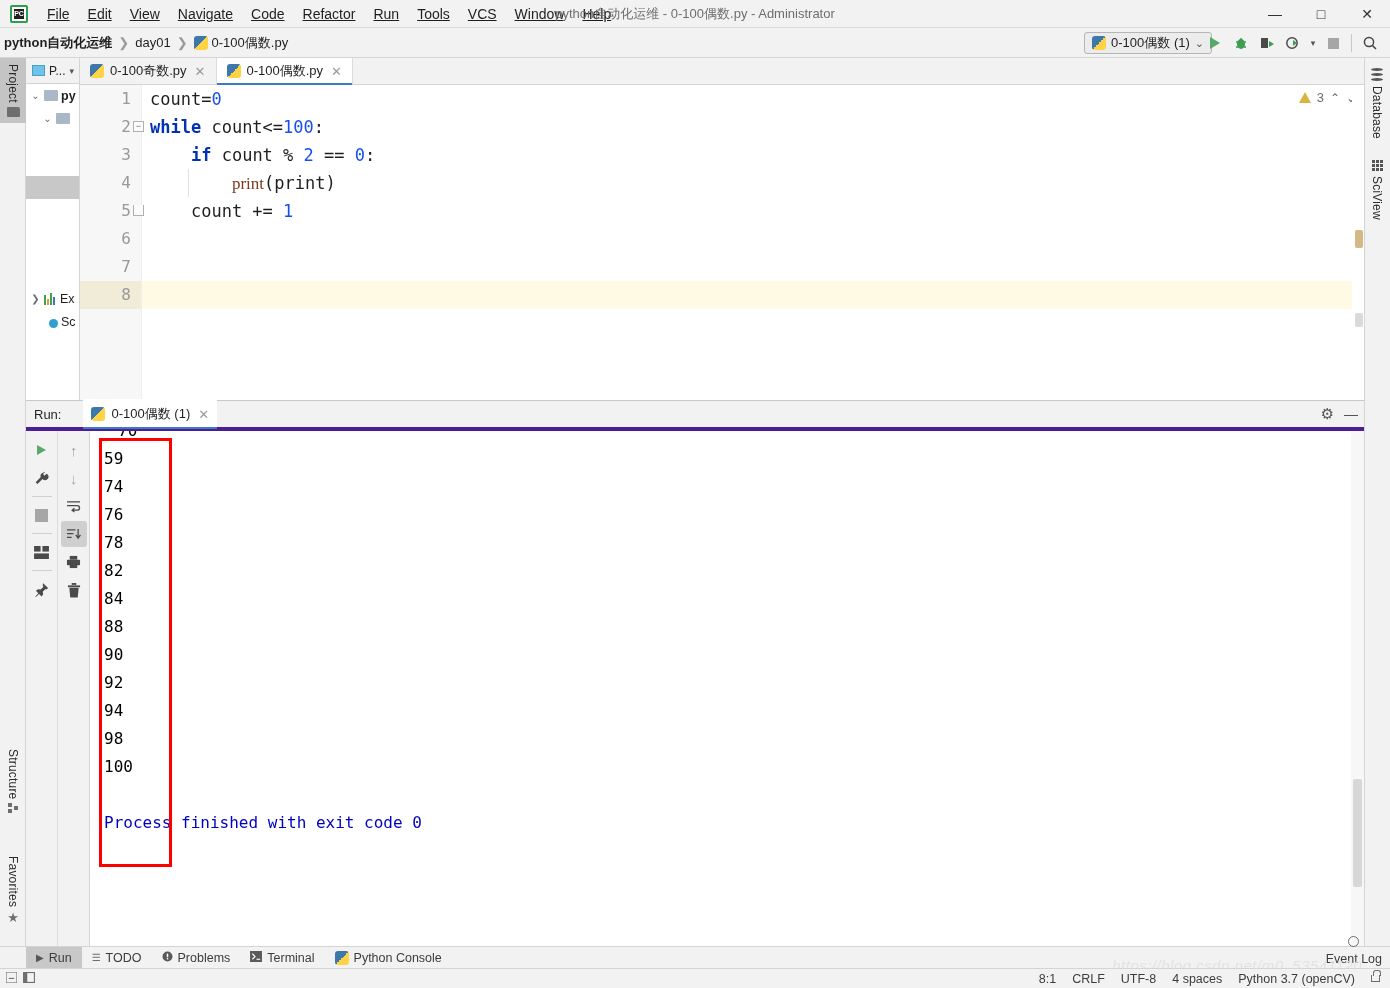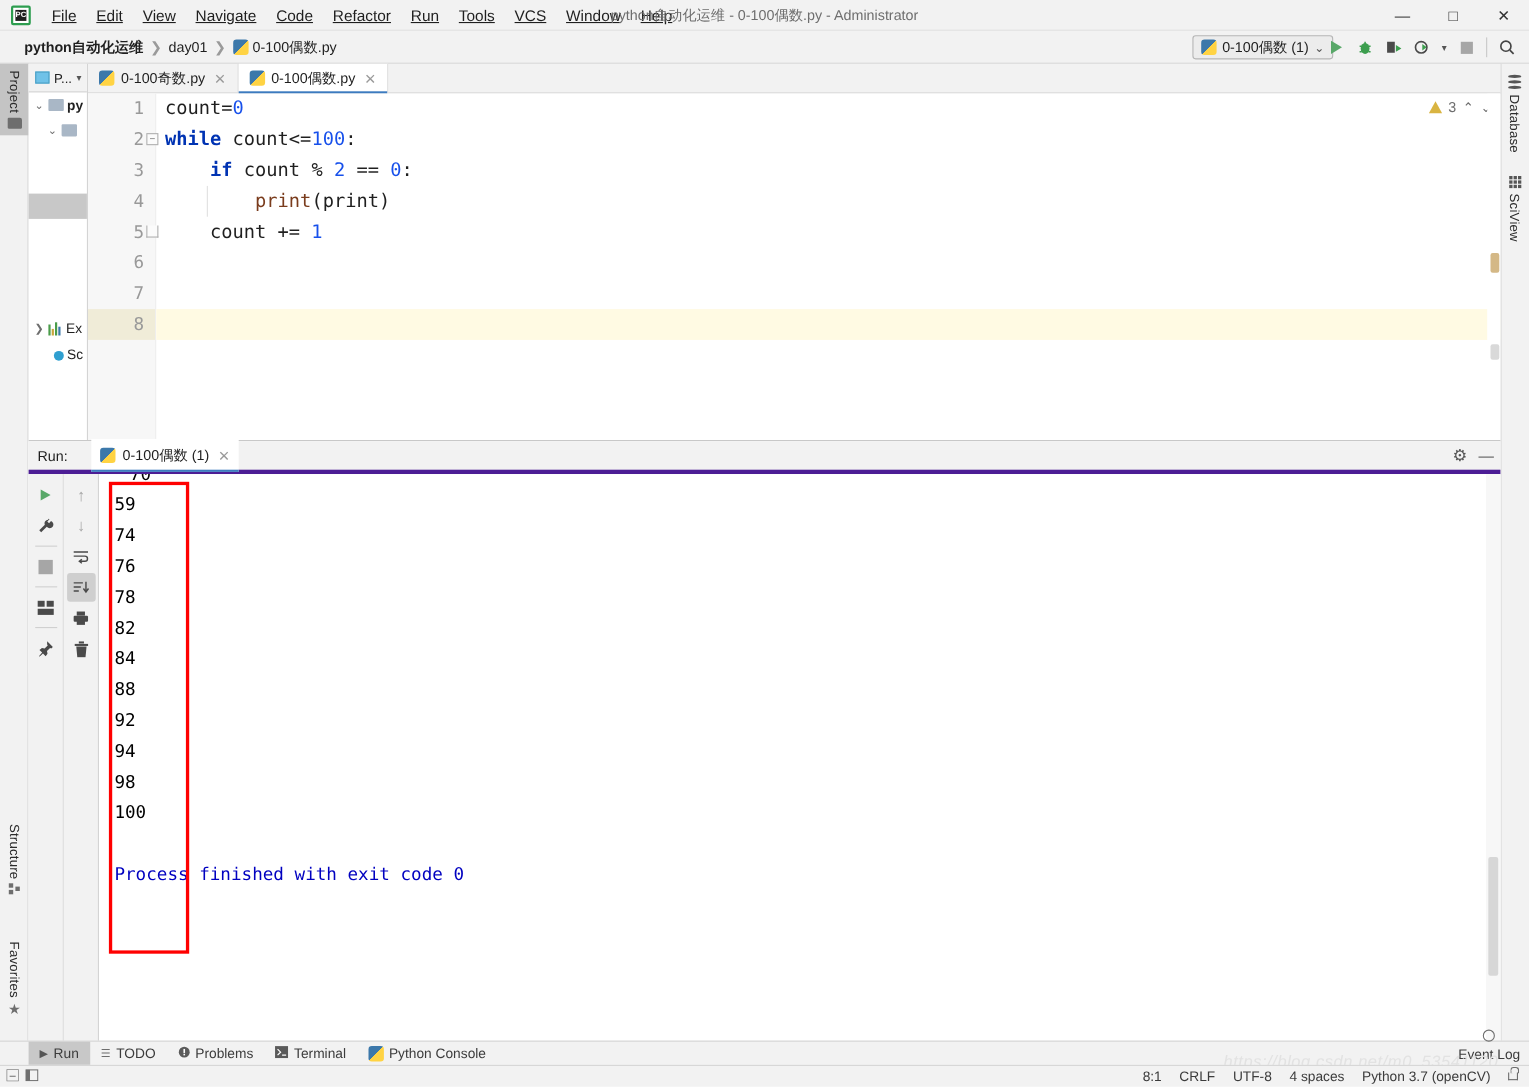--- a/index.html
+++ b/index.html
@@ -47,21 +47,21 @@
     width: 46px; height: 28px; display: flex; align-items: center; justify-content: center;
     font-size: 14px; color: #333;
   }
 
   
   .navbar {
     position: absolute; top: 28px; left: 0; width: 1390px; height: 30px;
     background: #f2f2f2; border-bottom: 1px solid #d4d4d4;
     display: flex; align-items: center;
   }
-  .crumbs { display: flex; align-items: center; margin-left: 18px; }
+  .crumbs { display: flex; align-items: center; }
   .crumb { font-size: 13px; color: #1f1f1f; padding: 1px 4px; display:flex; align-items:center; gap:4px;}
   .crumb.bold { font-weight: bold; }
   .crumb-sep { color: #9a9a9a; font-size: 13px; margin: 0 2px; }
   .py-ico {
     width: 14px; height: 14px; border-radius: 3px; flex: none;
     background: linear-gradient(135deg,#3c78aa 0 50%, #ffd343 50% 100%);
     display: inline-block;
   }
   .run-widget {
     position: absolute; right: 178px; top: 4px;
@@ -163,21 +163,21 @@
   .ln {
     height: 28px; line-height: 28px;
     font-family: "DejaVu Sans Mono", monospace; font-size: 17px;
   }
   .gutter .ln { text-align: right; padding-right: 10px; color: #999999; font-size: 16px; }
   .code-area .ln { padding-left: 8px; color: #1f1f1f; white-space: pre; }
   .ln.cur { background: #fffae3; }
   .gutter .ln.cur { background: #f0ecd8; }
   .kw { color: #0033b3; font-weight: bold; }
   .num { color: #1750eb; }
-  .fn { color: #7a3c1d; }
+  .fn { color: #7a3c1d; font-family: Liberation Serif, serif; }
   .fold {
     position: absolute; left: 53px; width: 11px; height: 11px;
     border: 1px solid #b0b0b0; background: #fbfbfb; color: #707070;
     font-size: 9px; line-height: 9px; text-align: center;
   }
   .indent-guide { position: absolute; width: 1px; background: #e0e0e0; }
   .warn-strip {
     position: absolute; right: 8px; top: 5px; display: flex; align-items: center; gap: 6px;
     font-size: 13px; color: #6e6e6e;
   }
@@ -565,20 +565,21 @@
     <div class="console">
       <div class="cline clipped">70</div>
       <div style="height:14px"></div>
       <div class="cline">59</div>
       <div class="cline">74</div>
       <div class="cline">76</div>
       <div class="cline">78</div>
       <div class="cline">82</div>
       <div class="cline">84</div>
       <div class="cline">88</div>
+      <div class="cline">90</div>
       <div class="cline">92</div>
       <div class="cline">94</div>
       <div class="cline">98</div>
       <div class="cline">100</div>
       <div style="height:28px"></div>
       <div class="cline blue">Process finished with exit code 0</div>
 
       <div class="redbox" style="left:9px; top:7px; width:73px; height:429px"></div>
 
       <div class="con-scroll">

